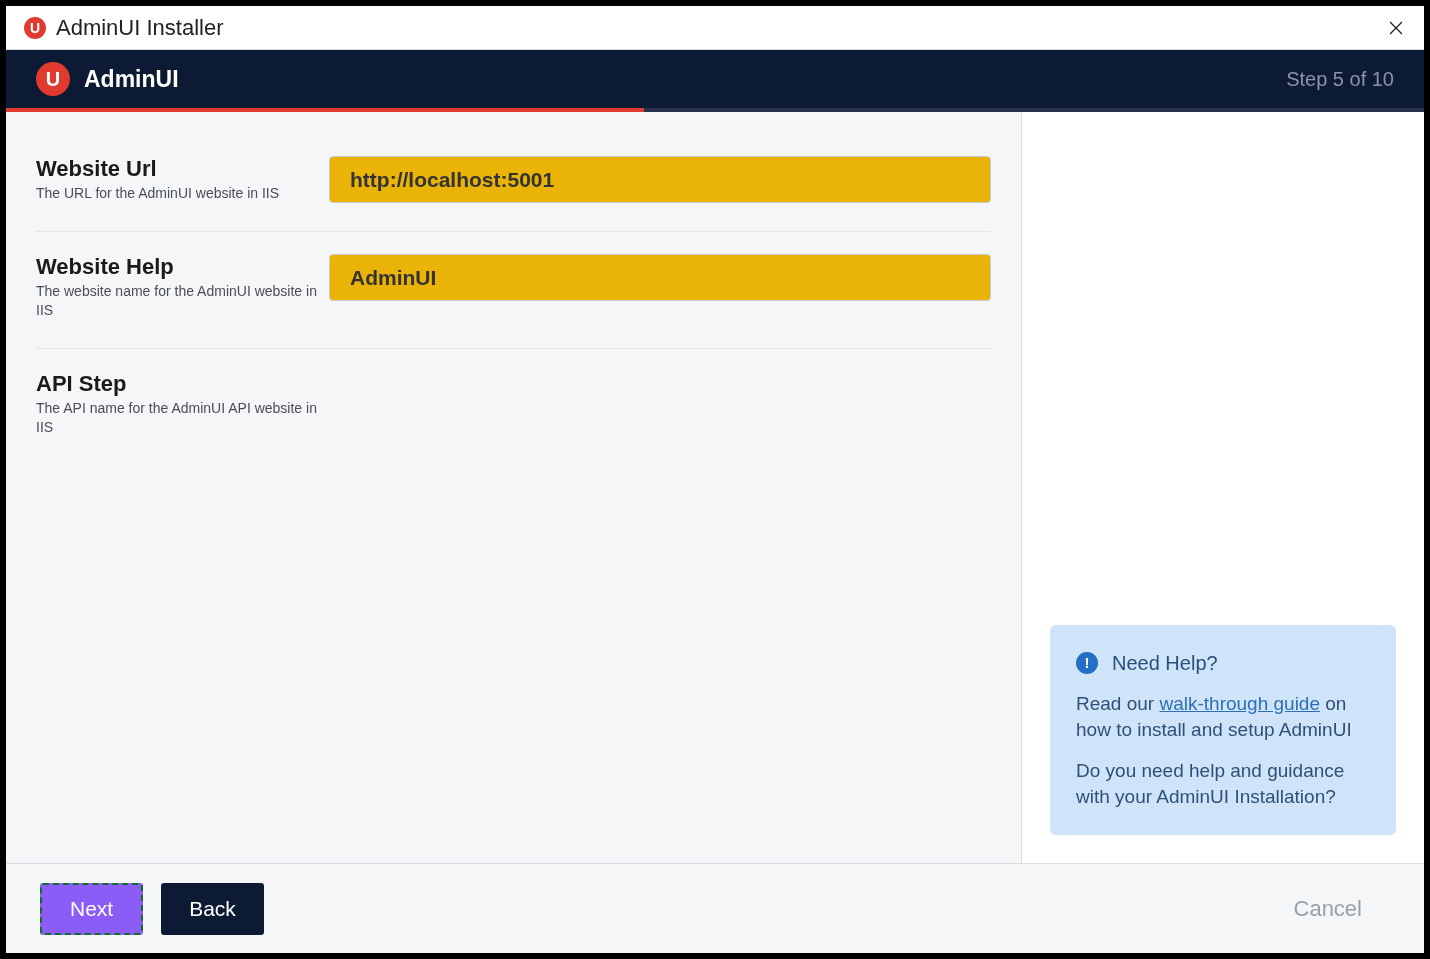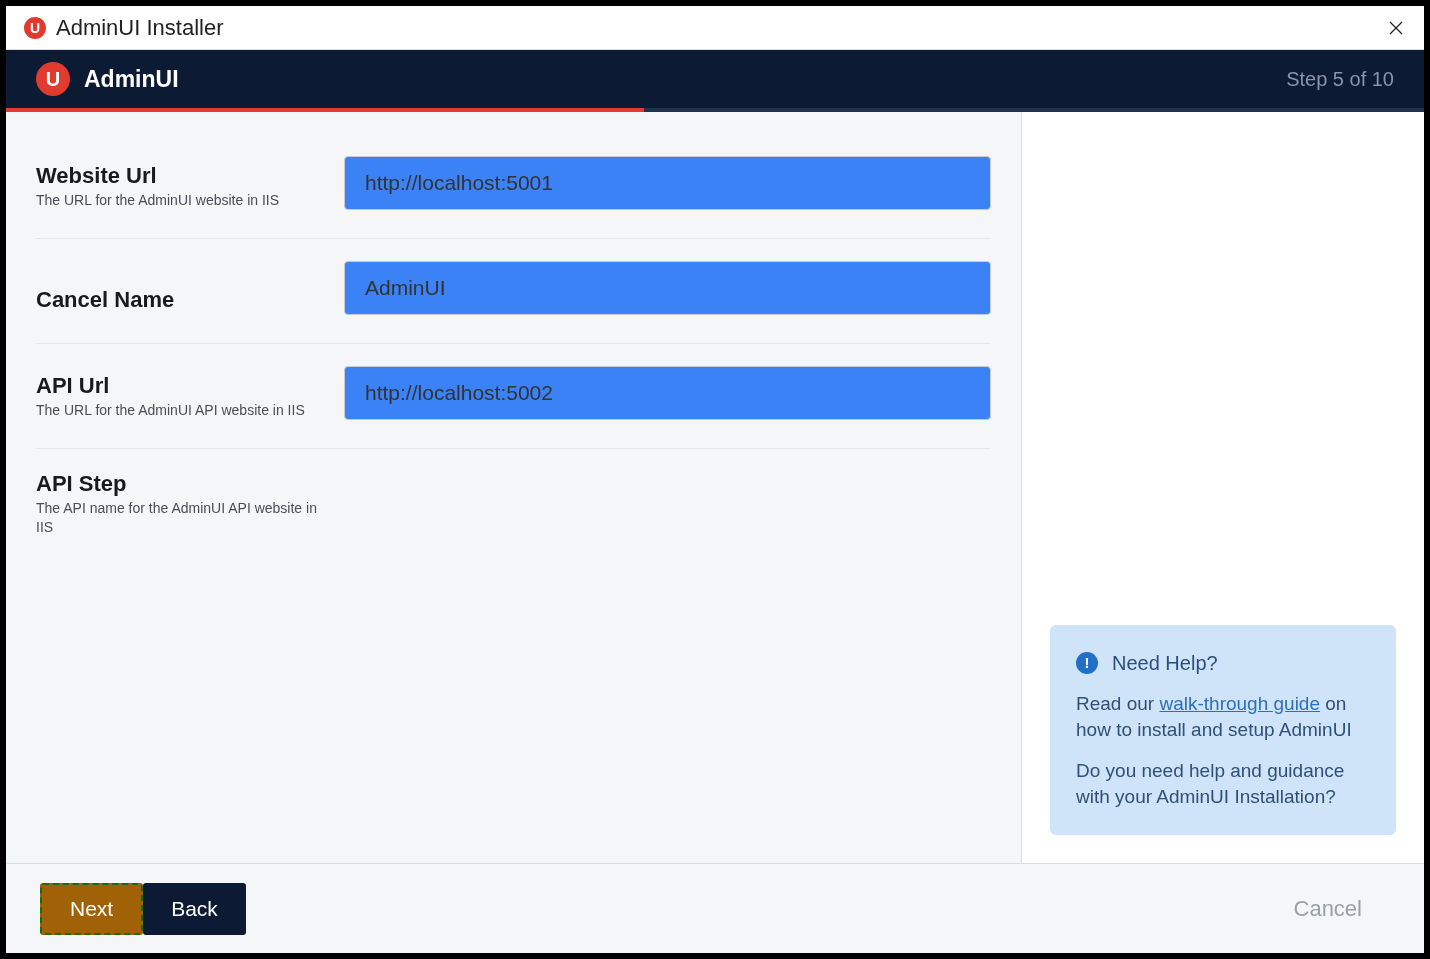--- a/index.html
+++ b/index.html
@@ -80,37 +80,37 @@
       display: flex;
       flex-direction: column;
       padding: 28px;
     }
     .aside-spacer { flex: 1; }
 
     .field-row {
       display: flex;
       padding: 22px 0 28px 0;
       border-bottom: 1px solid #e3e5e9;
-      gap: 26px;
-      align-items: flex-end;
+      gap: 11px;
     }
     .field-row:last-child { border-bottom: none; }
     .field-label-col { width: 282px; flex-shrink: 0; }
     .field-label { font-size: 22px; font-weight: 600; color: #1a1a1a; margin-bottom: 2px; }
     .field-desc { font-size: 14px; color: #4a4d55; line-height: 1.35; }
     .field-input-col { flex: 1; }
     .text-input {
       width: 100%;
-      height: 54px;
+      height: 47px;
       border: 1px solid #c8ccd2;
       border-radius: 4px;
       font-size: 21px;
       padding: 0 20px;
       color: #333;
-      background: #3b82f6;
+      background: #eab308;
+      font-weight: bold;
     }
 
     .help-card {
       background: #cfe4f8;
       border-radius: 6px;
       padding: 24px 26px;
       color: #2f4f74;
       font-size: 19px;
       line-height: 1.4;
     }
@@ -139,23 +139,24 @@
       padding: 0 28px;
       font-size: 21px;
       border-radius: 3px;
       cursor: pointer;
       border: none;
       display: inline-flex;
       align-items: center;
       justify-content: center;
     }
     .btn-next {
-      background: #a16207;
+      background: #8b5cf6;
       color: #fff;
       border: 2px dashed #0f6e22;
+      margin-right: 18px;
       min-width: 98px;
     }
     .btn-back {
       background: #0c1a33;
       color: #fff;
       min-width: 94px;
     }
     .btn-cancel {
       margin-left: auto;
       background: transparent;
@@ -196,36 +197,28 @@
           <div class="field-label">Website Url</div>
           <div class="field-desc">The URL for the AdminUI website in IIS</div>
         </div>
         <div class="field-input-col">
           <input class="text-input" type="text" value="http://localhost:5001" style="">
         </div>
       </div>
 
       <div class="field-row">
         <div class="field-label-col">
-          <div class="field-label">Cancel Name</div>
+          <div class="field-label">Website Help</div>
+          <div class="field-desc">The website name for the AdminUI website in IIS</div>
         </div>
         <div class="field-input-col">
           <input class="text-input" type="text" value="AdminUI" style="">
         </div>
       </div>
 
-      <div class="field-row">
-        <div class="field-label-col">
-          <div class="field-label">API Url</div>
-          <div class="field-desc">The URL for the AdminUI API website in IIS</div>
-        </div>
-        <div class="field-input-col">
-          <input class="text-input" type="text" value="http://localhost:5002" style="">
-        </div>
-      </div>
 
       <div class="field-row">
         <div class="field-label-col">
           <div class="field-label">API Step</div>
           <div class="field-desc">The API name for the AdminUI API website in IIS</div>
         </div>
       </div>
 
     </div>
 

